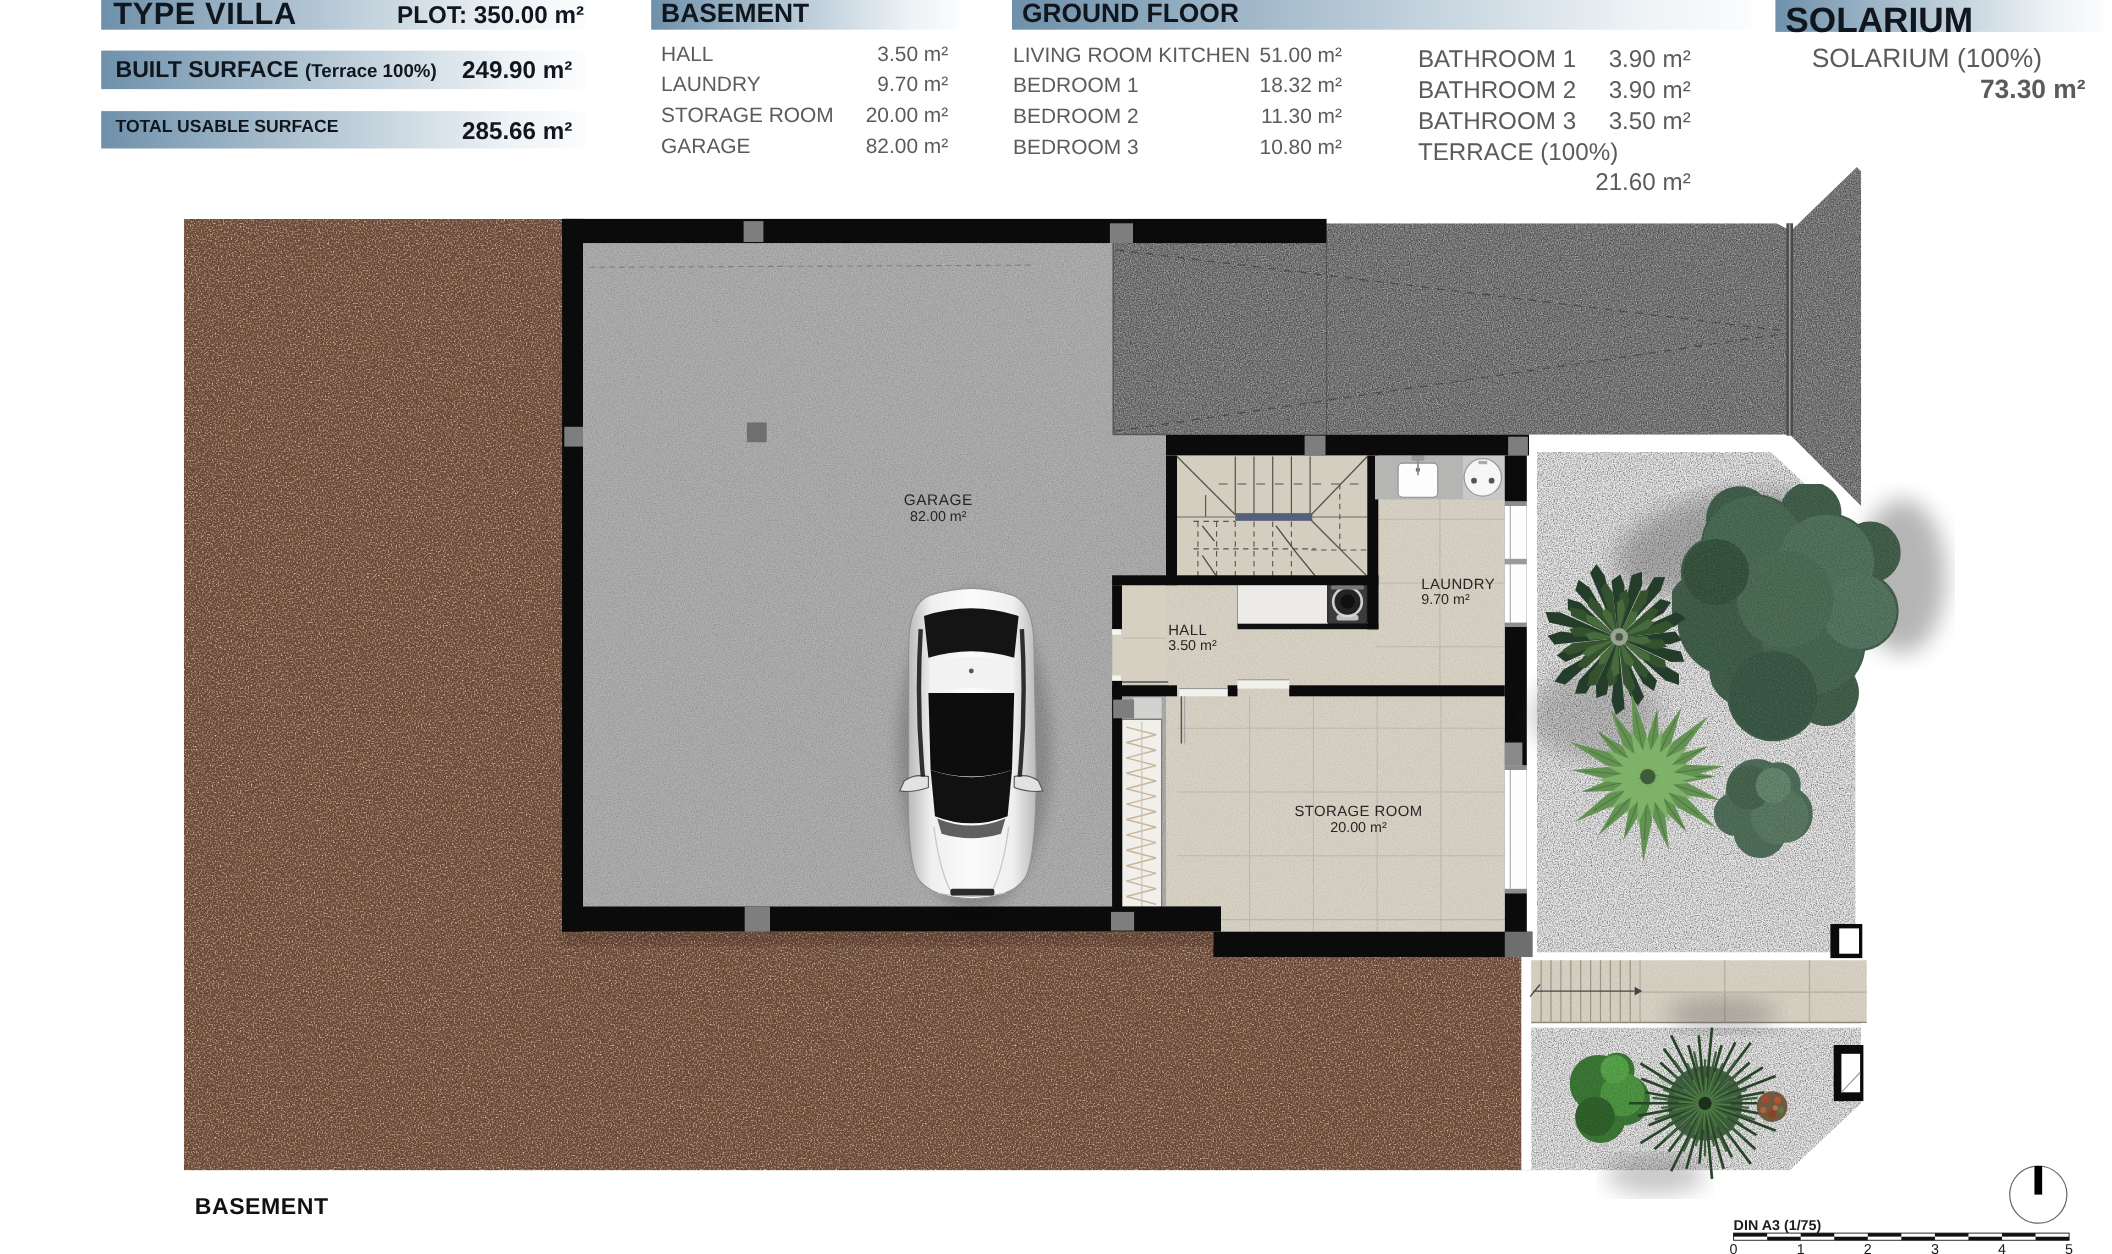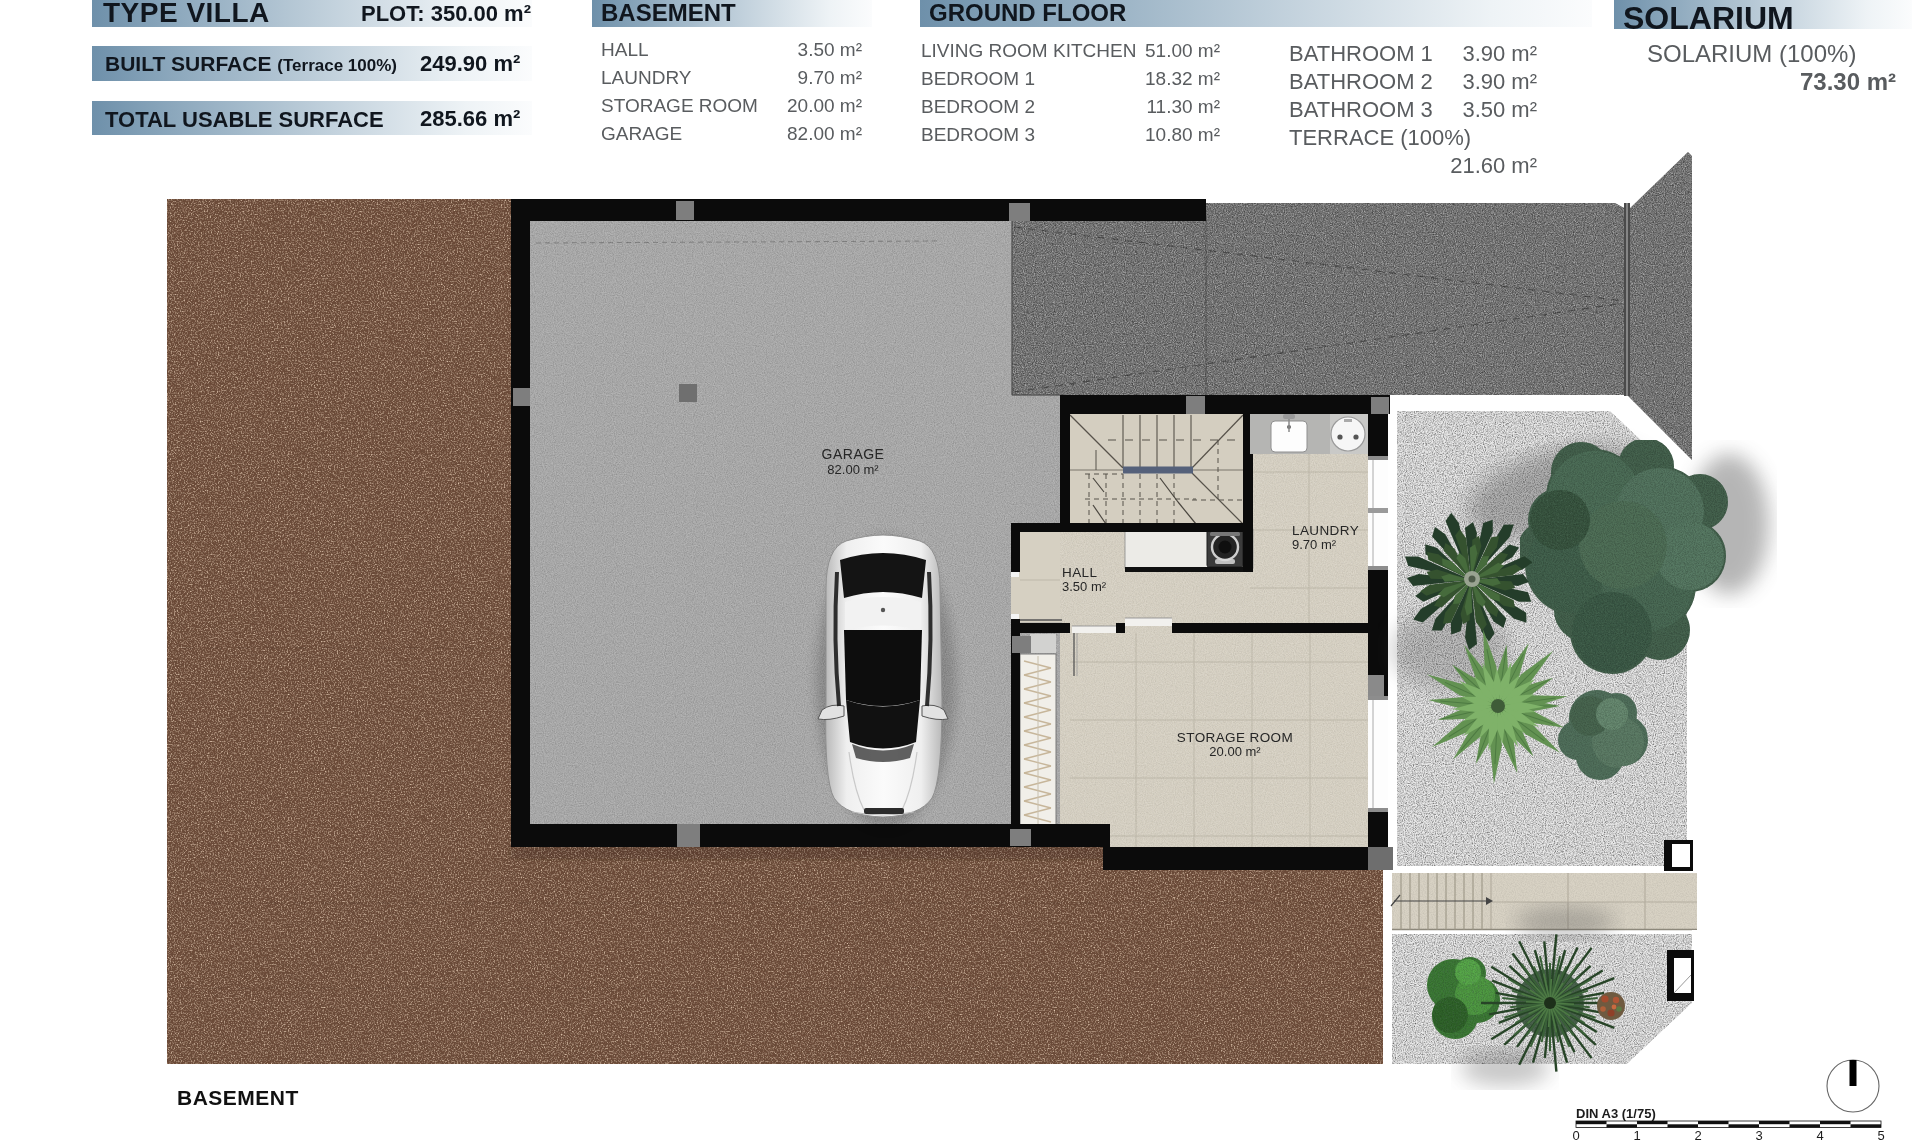--- a/index.html
+++ b/index.html
@@ -20,21 +20,21 @@
 <div class="abs hdr" style="left:361px;top:1px;font-size:22px;font-weight:bold;">PLOT: 350.00 m²</div>
 
 <div class="abs bar" style="left:92px;top:46px;width:440px;height:35px;"></div>
 
 <div class="abs hdr" style="left:105px;top:52px;font-size:21px;">BUILT SURFACE <span style="font-size:17px;font-weight:bold;">(Terrace 100%)</span></div>
 
 <div class="abs hdr" style="left:420px;top:51px;font-size:22px;">249.90 m²</div>
 
 <div class="abs bar" style="left:92px;top:101px;width:440px;height:34px;"></div>
 
-<div class="abs hdr" style="left:105px;top:107px;font-size:22px;text-align:right;">TOTAL USABLE SURFACE</div>
+<div class="abs hdr" style="left:105px;top:107px;font-size:16px;text-align:right;">TOTAL USABLE SURFACE</div>
 
 <div class="abs hdr" style="left:420px;top:106px;font-size:22px;">285.66 m²</div>
 
 <div class="abs bar" style="left:592px;top:0;width:280px;height:27px;"></div>
 
 <div class="abs hdr" style="left:601px;top:-1px;font-size:24px;">BASEMENT</div>
 
 <div class="abs row" style="left:601px;top:36px;width:261px;font-size:19px;line-height:28px;">
   <div>HALL<span style="float:right;">3.50 m²</span></div>
   <div>LAUNDRY<span style="float:right;">9.70 m²</span></div>

